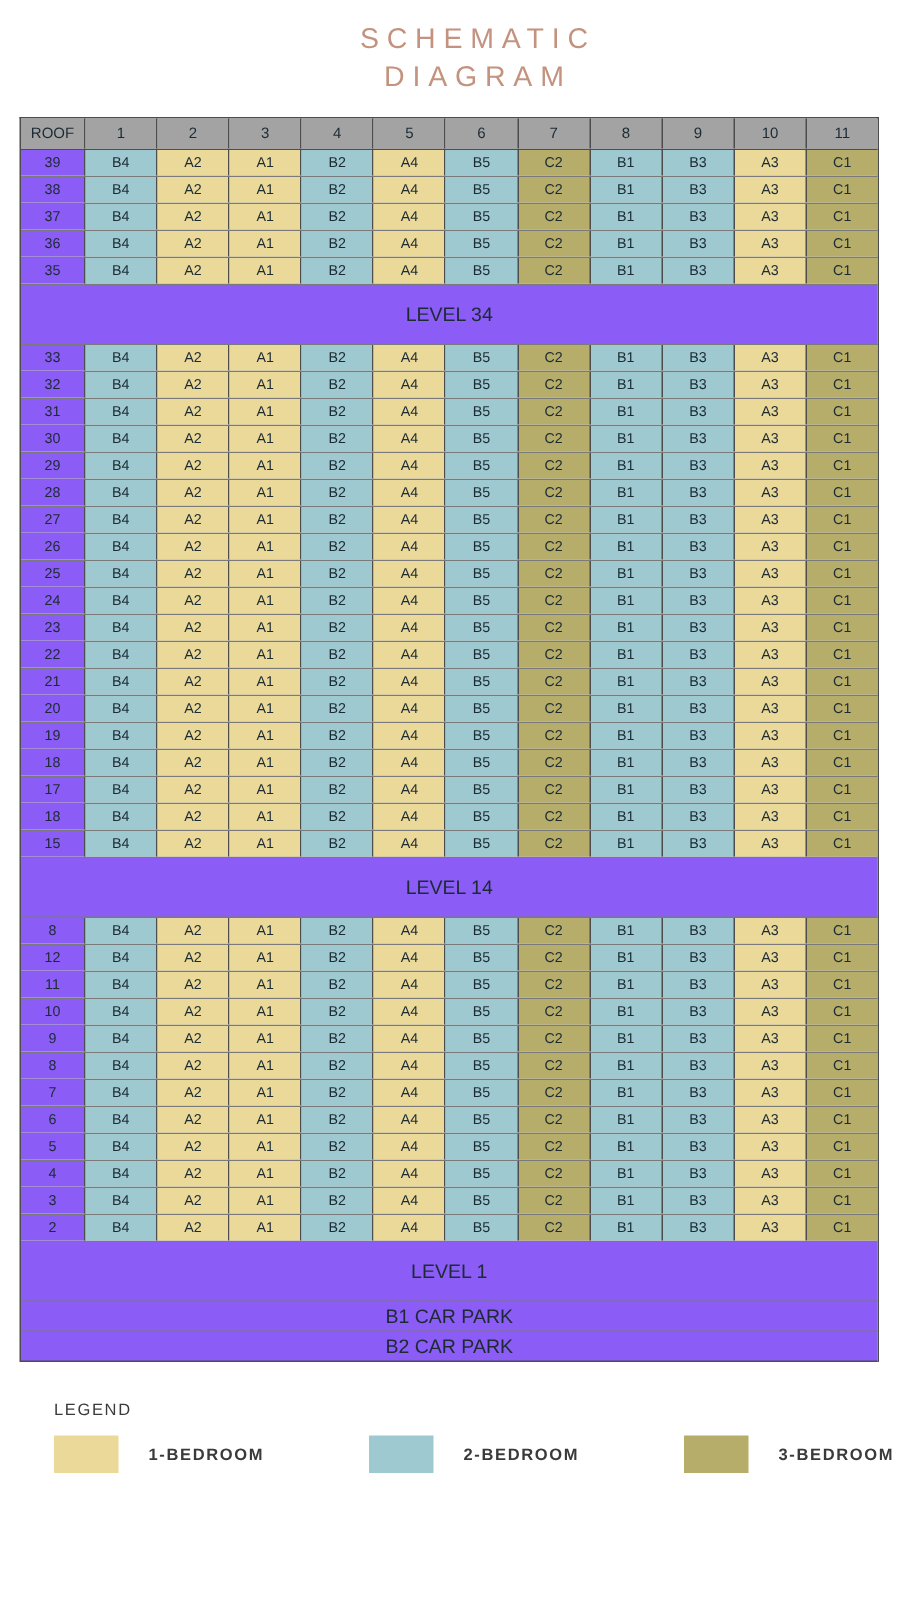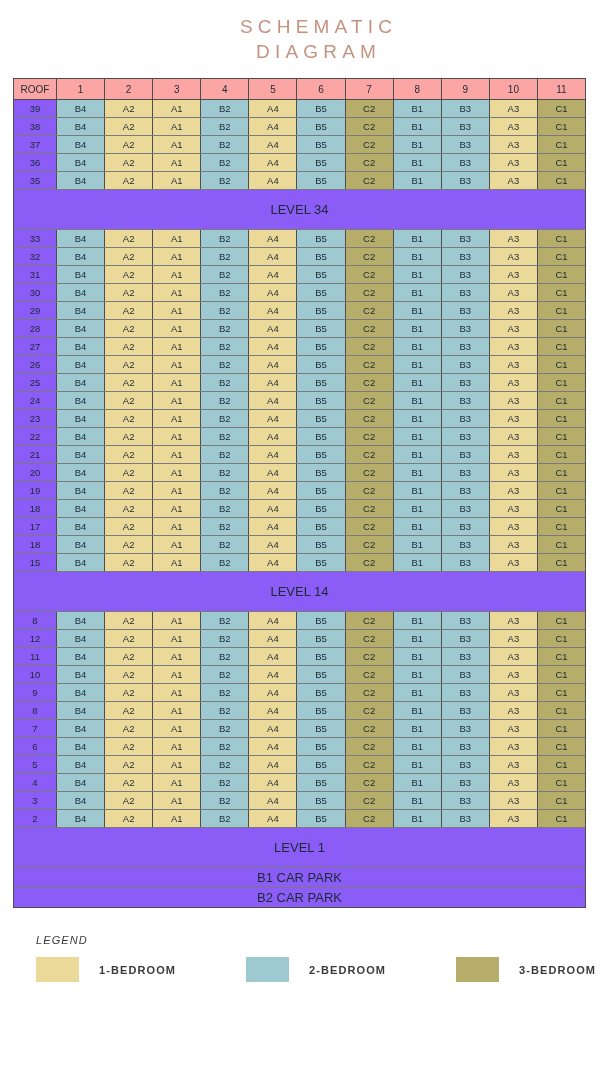--- a/index.html
+++ b/index.html
@@ -66,21 +66,21 @@
     flex: 0 0 43px;
     background: #8b5cf6;
   }
   .col-unit {
     flex: 1 1 0;
     min-width: 0;
   }
 
   
   .header-row { height: 21px; border-bottom: 1px solid #4d4d4d; }
-  .header-row .cell { background: #fca5a5; font-size: 10px; color: #1c2b33; text-align: right; }
+  .header-row .cell { background: #a3a3a3; font-size: 10px; color: #1c2b33; text-align: right; }
 
   
   .u-1br { background: #ebd99a; }
   .u-2br { background: #9fc9d0; }
   .u-3br { background: #b6ad6a; }
 
   
   .level-row {
     display: flex;
     align-items: center;
@@ -98,21 +98,20 @@
   
   .legend {
     margin: 26px 0 0 36px;
     width: 540px;
   }
   .legend-title {
     font-size: 11px;
     letter-spacing: 1.1px;
     color: #3a3a3a;
     margin-bottom: 11px;
-    font-style: italic;
   }
   .legend-items {
     display: flex;
     align-items: center;
     font-weight: bold;
   }
   .legend-item {
     display: flex;
     align-items: center;
     flex: 0 0 210px;

